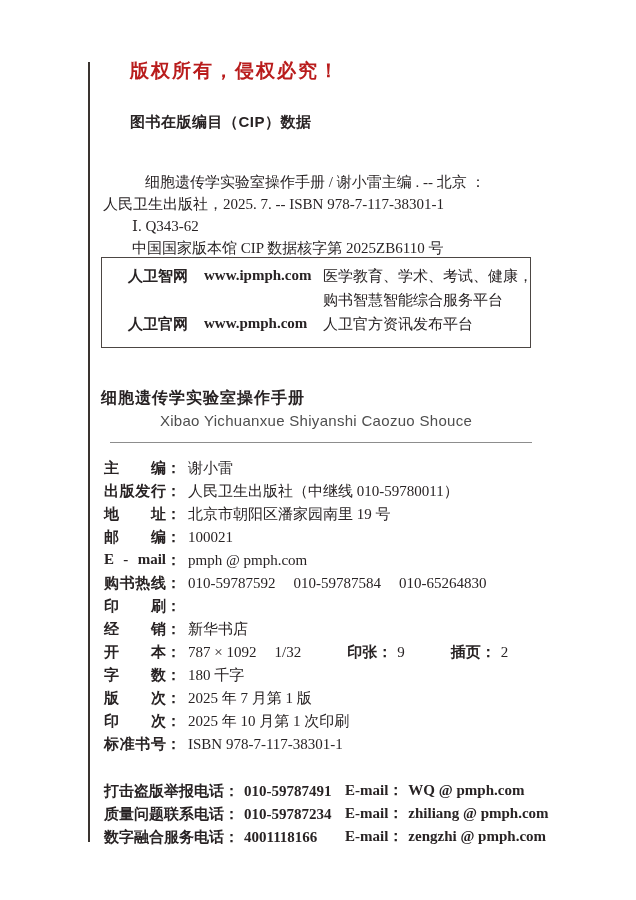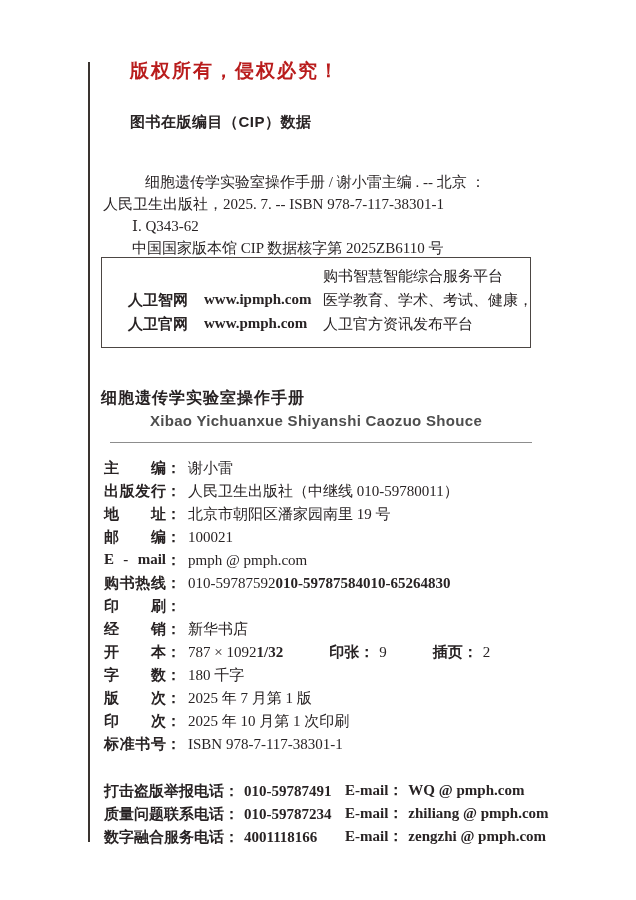--- a/index.html
+++ b/index.html
@@ -17,29 +17,29 @@
   .cip-line.i2,.cip-line.i3{padding-left:29px;}
   .pbox{position:absolute;left:101px;top:257px;width:428px;height:89px;border:1px solid #4c4643;}
   .box-line{position:absolute;left:0;width:100%;height:22px;white-space:nowrap;}
   .box-line:nth-child(1){top:9px;}
   .box-line:nth-child(2){top:33px;}
   .box-line:nth-child(3){top:57px;}
   .bname{position:absolute;left:26px;font-size:15px;font-weight:600;}
   .burl{position:absolute;left:102px;font-family:"Liberation Serif","DejaVu Serif",serif;font-weight:700;font-size:15px;}
   .bdesc{position:absolute;left:221px;font-size:15px;font-weight:500;}
   .title-zh{position:absolute;left:101px;top:388px;width:430px;font-size:16px;font-weight:700;letter-spacing:1px;}
-  .title-py{position:absolute;left:101px;top:412px;width:430px;text-align:center;font-size:15px;color:#4e4e4e;letter-spacing:0.3px;font-weight:bold;}
+  .title-py{position:absolute;left:101px;top:412px;width:430px;text-align:center;font-size:15px;color:#4e4e4e;letter-spacing:0.3px;}
   .divider{position:absolute;left:110px;top:442px;width:422px;height:1px;background:#8d8d8d;}
   .details{position:absolute;left:104px;top:456px;}
   .drow{height:23px;line-height:23px;font-size:15px;white-space:nowrap;}
   .dlbl{display:inline-block;width:62px;font-weight:700;text-align:justify;text-align-last:justify;vertical-align:top;}
   .dlbl.latin{font-family:"Liberation Serif","DejaVu Serif",serif;}
   .dcolon{font-weight:700;margin-right:7px;}
   .dval{font-family:"Liberation Serif","DejaVu Serif",serif;}
-  .dval + .dval{font-weight:bold;}
+  .dval + .dval{margin-left:18px;}
   .xgrp{margin-left:46px;}
   .xlbl{font-weight:700;}
   .xcolon{font-weight:700;margin-right:5px;}
   .xval{font-family:"Liberation Serif","DejaVu Serif",serif;}
   .hotlines{position:absolute;left:104px;top:779px;}
   .hrow{position:relative;height:23px;line-height:23px;font-size:15px;font-weight:700;white-space:nowrap;}
   .hcolon{margin-right:5px;}
   .hphone{font-family:"Liberation Serif","DejaVu Serif",serif;}
   .hmail{position:absolute;left:241px;top:0;font-family:"Liberation Serif","DejaVu Serif",serif;}
 </style>
@@ -54,26 +54,26 @@
 
 <div class="cip-block">
     <div class="cip-line i0">细胞遗传学实验室操作手册 / 谢小雷主编 . -- 北京 ：</div>
     <div class="cip-line i1">人民卫生出版社，2025. 7.  -- ISBN 978-7-117-38301-1</div>
     <div class="cip-line i2">Ⅰ. Q343-62</div>
     <div class="cip-line i3">中国国家版本馆 CIP 数据核字第 2025ZB6110 号</div>
   </div>
 
 <div class="pbox">
     <div class="box-line">
-      <span class="bdesc">购书智慧智能综合服务平台</span>
-    </div>
-    <div class="box-line">
       <span class="bname">人卫智网</span>
       <span class="burl serif">www.ipmph.com</span>
       <span class="bdesc">医学教育、学术、考试、健康，</span>
+    </div>
+    <div class="box-line">
+      <span class="bdesc">购书智慧智能综合服务平台</span>
     </div>
     <div class="box-line">
       <span class="bname">人卫官网</span>
       <span class="burl serif">www.pmph.com</span>
       <span class="bdesc">人卫官方资讯发布平台</span>
     </div>
   </div>
 
 <div class="title-zh">细胞遗传学实验室操作手册</div>
 <div class="title-py">Xibao Yichuanxue Shiyanshi Caozuo Shouce</div>

